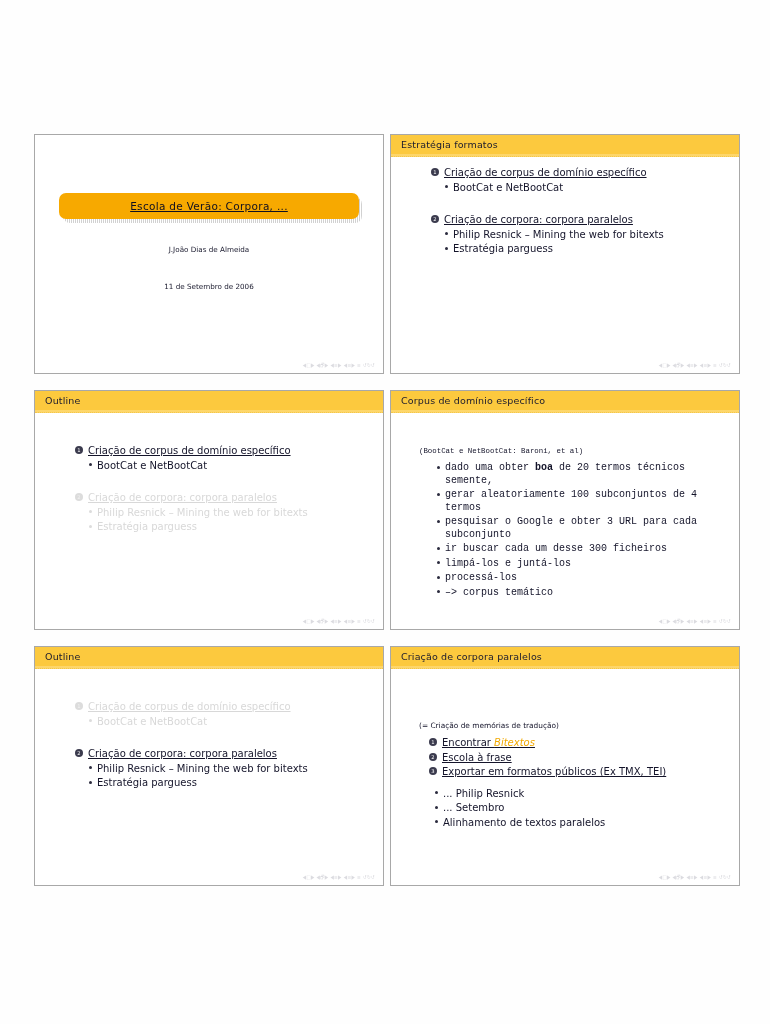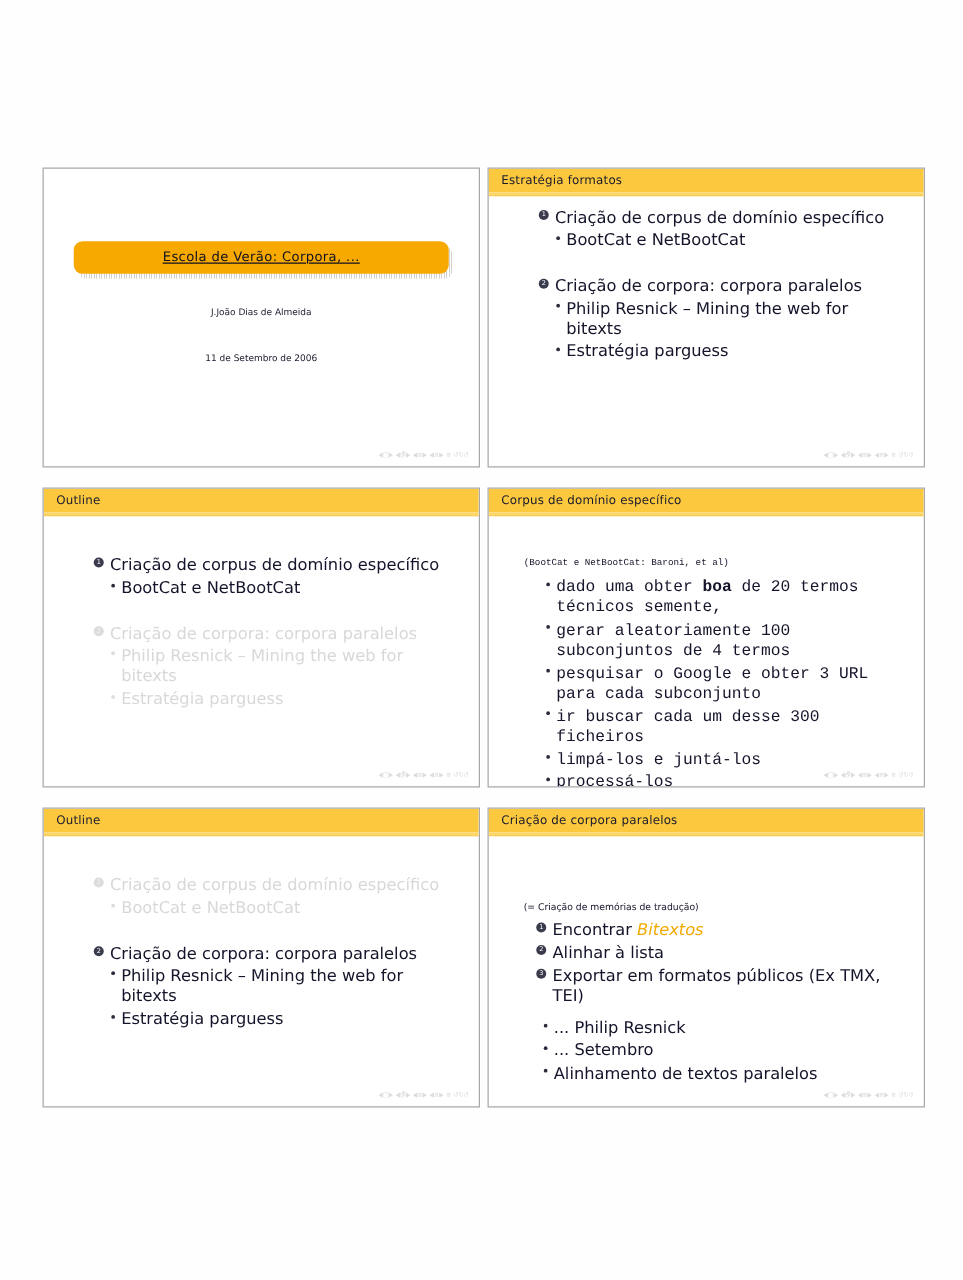--- a/index.html
+++ b/index.html
@@ -154,41 +154,42 @@
     height: 8px;
     border-radius: 50%;
     background: #3b3b4e;
     color: #ffffff;
     font-size: 5.2px;
     line-height: 8px;
     text-align: center;
     margin-top: 1px;
   }
   .enum-text {
-    font-size: 13px;
+    font-size: 10px;
     color: #14142a;
     line-height: 1.25;
+    text-decoration: underline;
   }
 
   .bullet-item {
     display: flex;
     align-items: flex-start;
     gap: 5px;
     margin-bottom: 2px;
   }
   .bullet-dot {
     flex: none;
     width: 3px;
     height: 3px;
     border-radius: 50%;
     background: #2a2a3d;
     margin-top: 3.5px;
   }
   .bullet-text {
-    font-size: 13px;
+    font-size: 10px;
     color: #14142a;
     line-height: 1.25;
   }
 
   .sub-list { padding-left: 14px; margin-top: 1px; }
 
   
   .dim .enum-badge { background: #dcdcdc; color: #f2f2f2; }
   .dim .enum-text,
   .dim .bullet-text { color: #d8d8d8; }
@@ -449,21 +450,21 @@
 
           <div class="plain-line">(= Criação de memórias de tradução)</div>
 
           <div style="padding-left:10px;">
             <div class="enum-item">
               <span class="enum-badge">1</span>
               <span class="enum-text"><span>Encontrar </span><span class="link-em">Bitextos</span></span>
             </div>
             <div class="enum-item">
               <span class="enum-badge">2</span>
-              <span class="enum-text">Alinhar à lista</span>
+              <span class="enum-text">Escola à frase</span>
             </div>
             <div class="enum-item">
               <span class="enum-badge">3</span>
               <span class="enum-text">Exportar em formatos públicos (Ex TMX, TEI)</span>
             </div>
           </div>
 
           <div class="spacer-sm"></div>
 
           <div style="padding-left:16px;">

